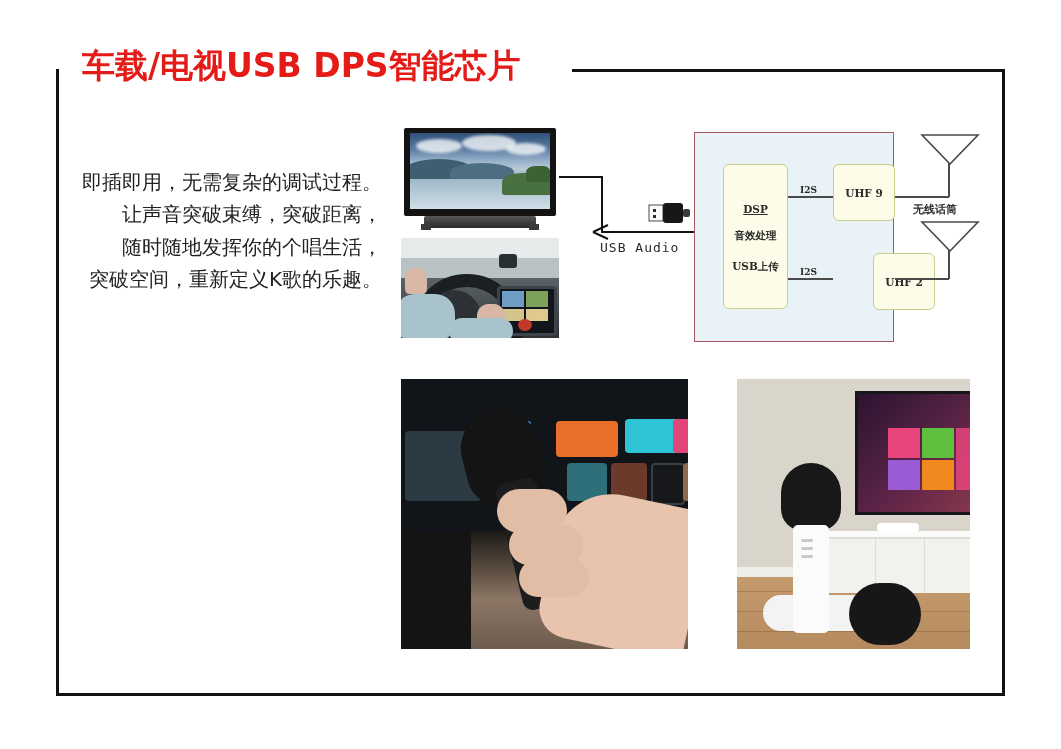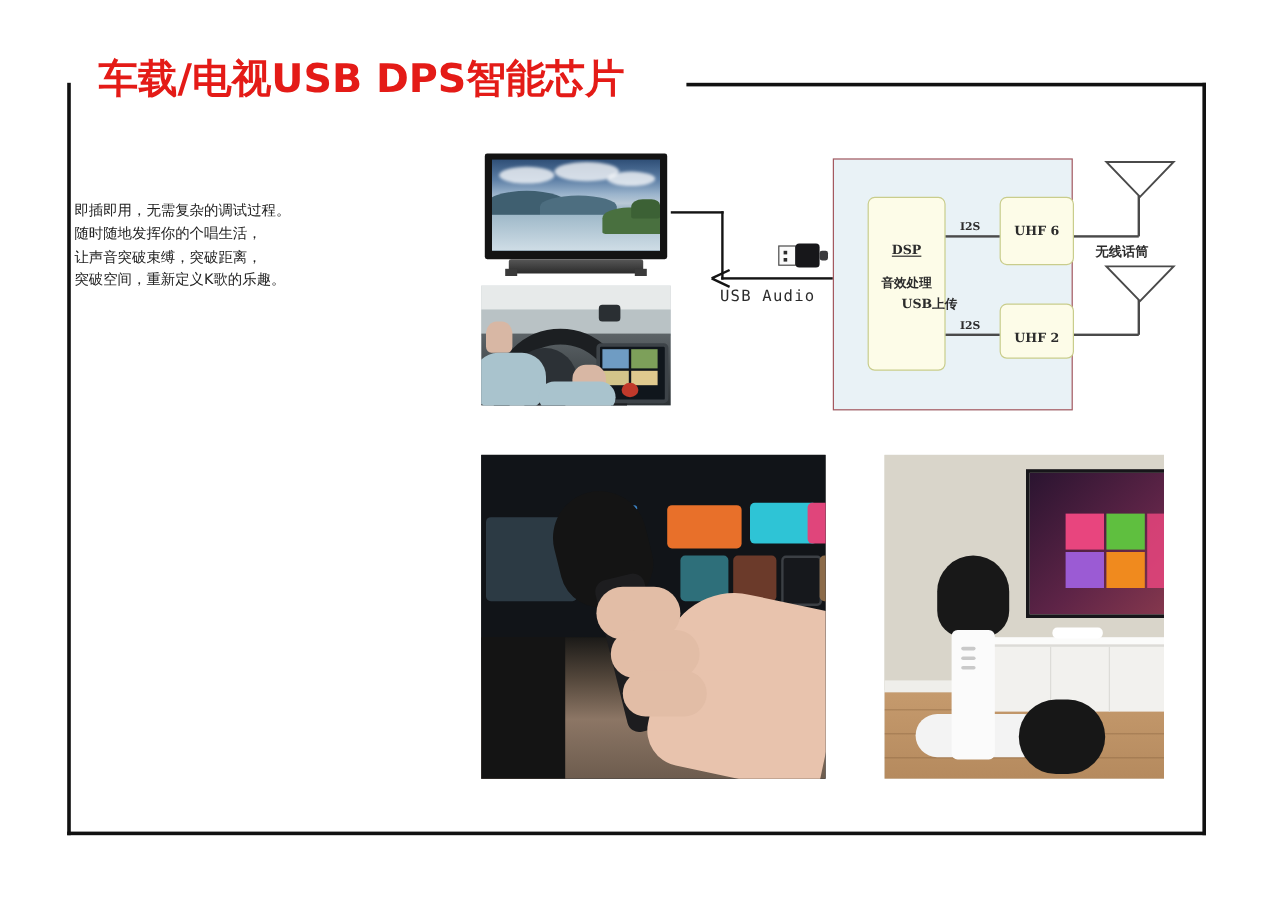--- a/index.html
+++ b/index.html
@@ -13,22 +13,22 @@
   .frame-bottom{position:absolute;left:56px;top:693px;width:949px;height:3px;background:#111;}
   .frame-right{position:absolute;left:1002px;top:69px;width:3px;height:627px;background:#111;}
   .frame-top{position:absolute;left:572px;top:69px;width:433px;height:3px;background:#111;}
 
   
   #title{position:absolute;left:82px;top:44px;font-size:33px;font-weight:bold;
          color:#e41b17;letter-spacing:0px;white-space:nowrap;
          font-family:"DejaVu Sans","Liberation Sans",sans-serif;}
 
   
-  .para{position:absolute;text-align:left;color:#222;line-height:1.62;
-        font-size:12px;font-family:"DejaVu Sans","Liberation Sans",sans-serif;}
+  .para{position:absolute;text-align:right;color:#222;line-height:1.62;
+        font-size:20px;font-family:"DejaVu Sans","Liberation Sans",sans-serif;}
   #para-top{left:62px;top:166px;width:320px;}
   #para-bottom{left:62px;top:458px;width:320px;}
   .para div{white-space:nowrap;}
 
   
   .photo{position:absolute;overflow:hidden;background:#111;}
 
   
   #photo-tv{left:401px;top:126px;width:158px;height:104px;background:#fff;}
   .tv-body{position:absolute;left:3px;top:2px;width:152px;height:88px;background:#131313;
@@ -104,21 +104,21 @@
 
   
   #diagram{position:absolute;left:694px;top:132px;width:200px;height:210px;
            background:#e9f2f6;border:1.5px solid #a4585f;box-sizing:border-box;}
   .dbox{position:absolute;background:#fdfce8;border:1.5px solid #c9cd8c;border-radius:6px;
         box-sizing:border-box;text-align:center;color:#2b2b2b;
         font-family:"DejaVu Serif","Liberation Serif",serif;font-weight:bold;font-size:10.5px;}
   #box-dsp{left:723px;top:164px;width:65px;height:145px;}
   #box-dsp .l{position:absolute;left:0;width:100%;}
   #box-uhf1{left:833px;top:164px;width:62px;height:57px;line-height:57px;}
-  #box-uhf2{left:833px;top:253px;width:62px;height:46px;line-height:57px;}
+  #box-uhf2{left:873px;top:253px;width:62px;height:57px;line-height:57px;}
   .wire{position:absolute;background:#4a4a4a;}
   .i2s{position:absolute;font-family:"DejaVu Serif","Liberation Serif",serif;
        font-weight:bold;font-size:9px;color:#2b2b2b;}
   #diagram-caption{position:absolute;left:694px;top:320px;width:200px;text-align:center;
        font-family:"DejaVu Serif","Liberation Serif",serif;font-weight:bold;font-size:12px;color:#2b2b2b;}
   .antenna{position:absolute;}
   #ant-label{position:absolute;left:900px;top:202px;width:70px;text-align:center;
        font-family:"DejaVu Serif","Liberation Serif",serif;font-weight:bold;font-size:11px;color:#2b2b2b;}
 
   
@@ -135,22 +135,22 @@
 
   <div class="frame-left"></div>
   <div class="frame-bottom"></div>
   <div class="frame-right"></div>
   <div class="frame-top"></div>
 
   <div id="title">车载/电视USB DPS智能芯片</div>
 
   <div class="para" id="para-top">
     <div>即插即用，无需复杂的调试过程。</div>
+    <div>让声音突破束缚，突破距离，</div>
     <div>随时随地发挥你的个唱生活，</div>
-    <div>让声音突破束缚，突破距离，</div>
     <div>突破空间，重新定义K歌的乐趣。</div>
   </div>
 
 
   <div class="photo" id="photo-tv">
     <div class="tv-body">
       <div class="tv-screen">
         <div class="tv-cloud" style="left:6px;top:6px;width:46px;height:14px;"></div>
         <div class="tv-cloud" style="left:52px;top:2px;width:54px;height:16px;"></div>
         <div class="tv-cloud" style="left:96px;top:10px;width:40px;height:12px;"></div>
@@ -254,24 +254,24 @@
     <rect x="15" y="2" width="20" height="20" rx="3" fill="#17171a"></rect>
     <rect x="35" y="8" width="7" height="8" rx="2" fill="#3a3a3d"></rect>
   </svg>
   <div id="usb-label">USB Audio</div>
 
   <div id="diagram"></div>
 
   <div class="dbox" id="box-dsp">
     <span class="l" style="top:38px;text-decoration:underline;">DSP</span>
     <span class="l" style="top:64px;">音效处理</span>
-    <span class="l" style="top:82px;padding-left:19px;">USB上传</span>
-  </div>
-
-  <div class="dbox" id="box-uhf1">UHF 6</div>
+    <span class="l" style="top:95px;">USB上传</span>
+  </div>
+
+  <div class="dbox" id="box-uhf1">UHF 9</div>
   <div class="dbox" id="box-uhf2">UHF 2</div>
 
   <div class="wire" style="left:788px;top:196px;width:45px;height:1.5px;"></div>
   <div class="wire" style="left:788px;top:278px;width:45px;height:1.5px;"></div>
   <div class="i2s" style="left:800px;top:185px;">I2S</div>
   <div class="i2s" style="left:800px;top:267px;">I2S</div>
 
   <div class="wire" style="left:895px;top:196px;width:54px;height:1.5px;"></div>
   <div class="wire" style="left:948px;top:163px;width:1.5px;height:34px;"></div>
   <div class="wire" style="left:895px;top:278px;width:54px;height:1.5px;"></div>

